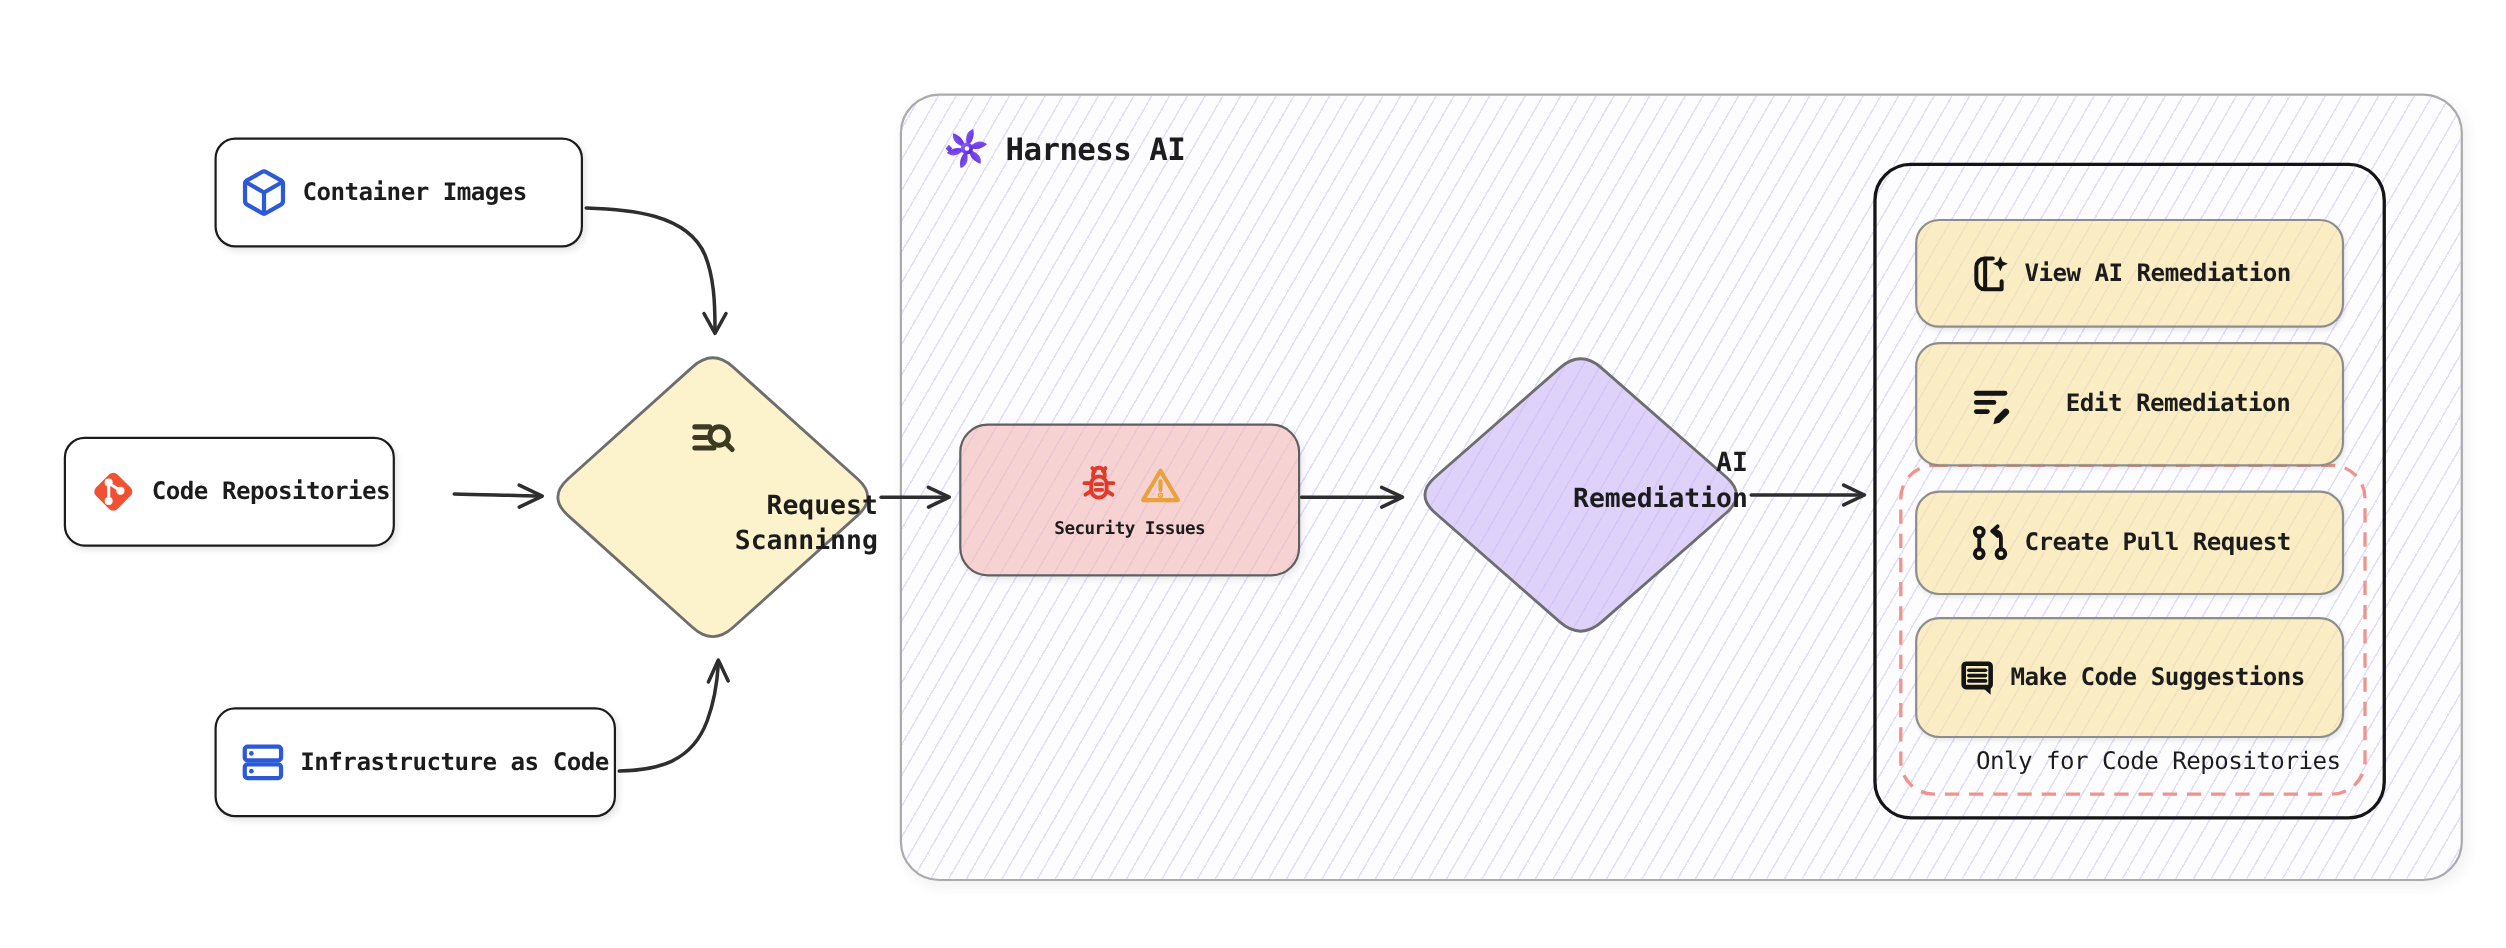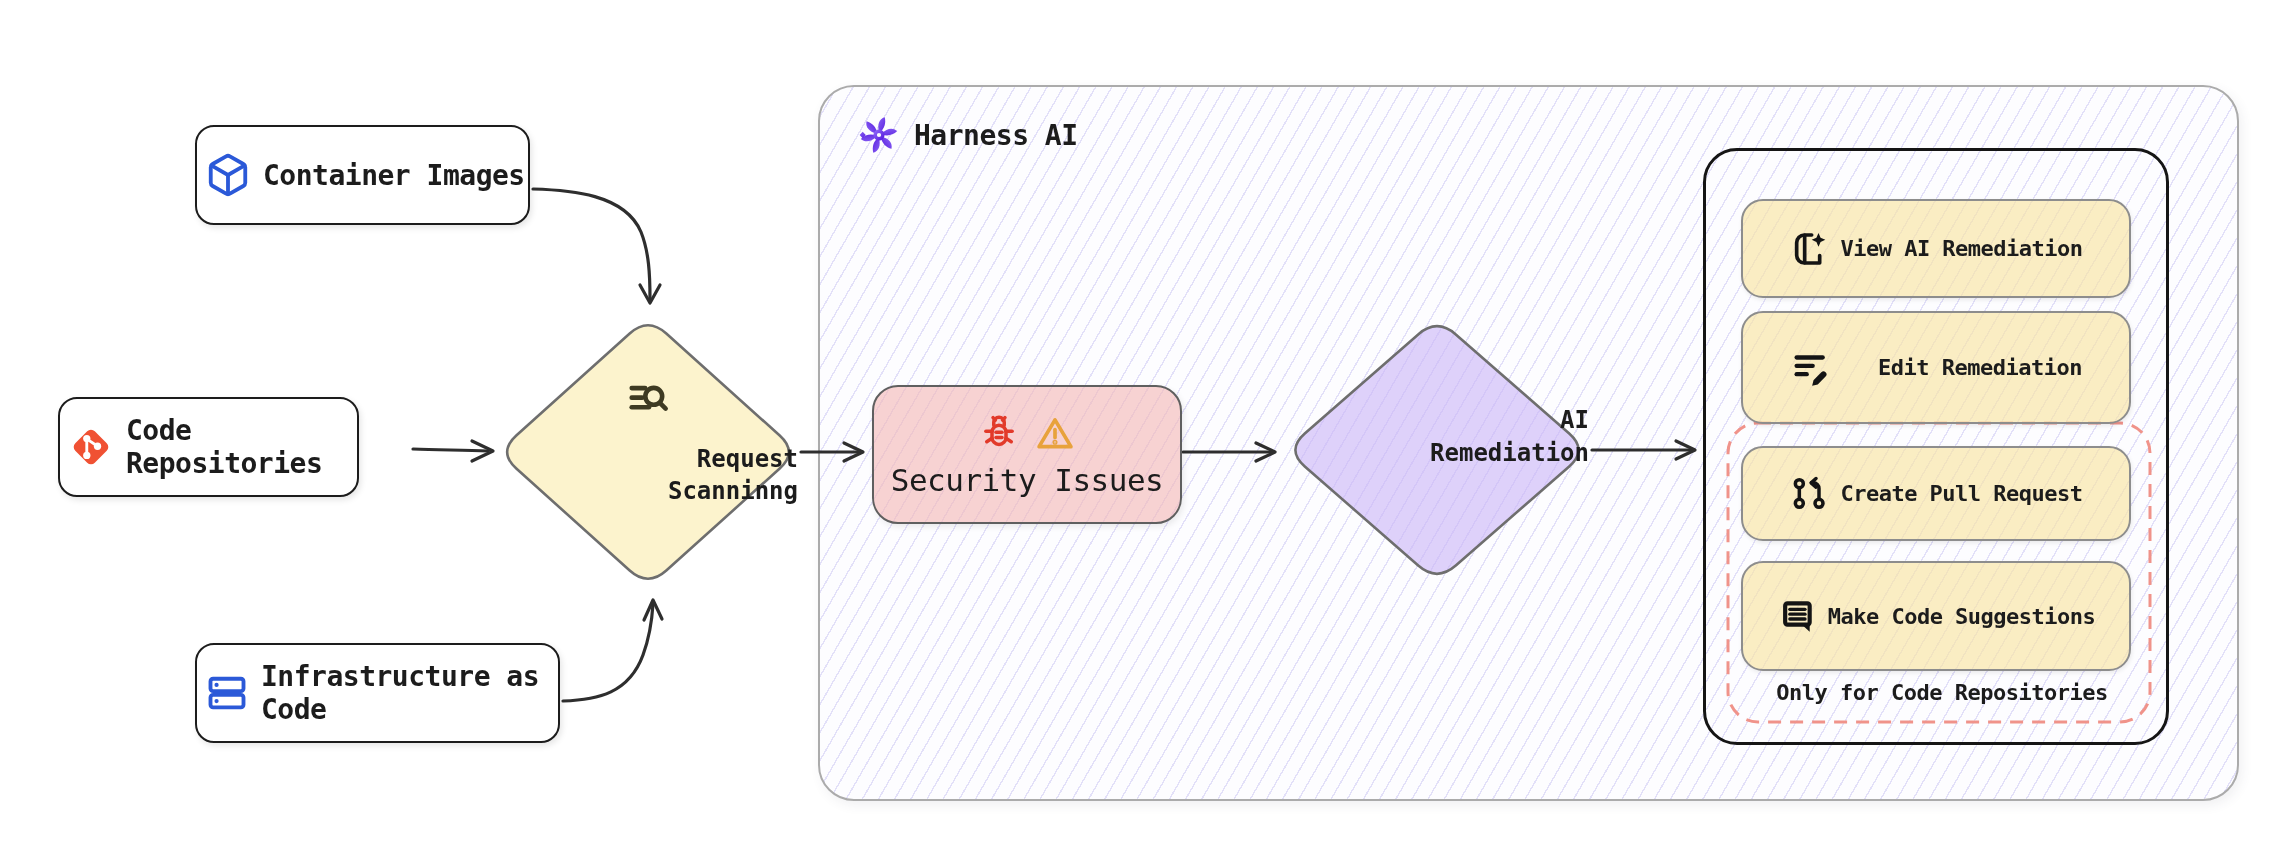--- a/index.html
+++ b/index.html
@@ -32,62 +32,62 @@
     background-image:repeating-linear-gradient(120deg,
       rgba(122,110,224,0.20) 0 1.4px, transparent 1.4px 14px);
     box-shadow:3px 4px 12px rgba(60,60,90,0.08);
   }
   .harness-label{position:absolute;left:856px;top:112px;display:flex;align-items:center;gap:12px;}
   .harness-label .title{font-size:28px;font-weight:bold;letter-spacing:-0.5px;}
   
   .node{
     position:absolute;display:flex;align-items:center;gap:12px;
     background:#ffffff;border:2.5px solid var(--node-border);border-radius:19px;
-    padding-left:8px;box-sizing:border-box;
-    font-size:28px;font-weight:bold;letter-spacing:-0.5px;
+    padding-left:20px;box-sizing:border-box;
+    font-size:22px;font-weight:bold;letter-spacing:-0.5px;
     box-shadow:2px 3px 6px rgba(0,0,0,0.10);
   }
   #node-container-images{left:195px;top:125px;width:335px;height:100px;}
   #node-code-repositories{left:58px;top:397px;width:301px;height:100px;}
   #node-infrastructure{left:195px;top:643px;width:365px;height:100px;}
   
   .overlay{position:absolute;left:0;top:0;width:2278px;height:862px;pointer-events:none;}
   
   .diamond-label{position:absolute;text-align:right;font-weight:bold;line-height:32px;}
   #label-scanning{left:498px;top:443px;width:300px;font-size:24px;}
   #label-remediation{left:1287px;top:404px;width:302px;font-size:24px;line-height:33px;}
   .abs-icon{position:absolute;}
   
   .issues{
     position:absolute;left:872px;top:385px;width:306px;height:135px;
     border:2.5px solid #5f5f5f;border-radius:26px;background:var(--pink);
     display:flex;flex-direction:column;align-items:center;justify-content:center;gap:8px;
     box-shadow:2px 3px 6px rgba(0,0,0,0.08);
   }
   .issues .icon-row{display:flex;align-items:center;gap:14px;}
-  .issues .lbl{font-size:31px;font-weight:normal;letter-spacing:-0.5px;}
+  .issues .lbl{font-size:16px;font-weight:bold;letter-spacing:-0.5px;}
   
   .panel{
     position:absolute;left:1703px;top:148px;width:466px;height:597px;
     border:3px solid #151515;border-radius:34px;background:transparent;box-sizing:border-box;
   }
   .action-btn{
     position:absolute;left:35px;width:390px;
     display:flex;align-items:center;justify-content:center;gap:11px;
     background:var(--yellow);border:2px solid var(--btn-border);border-radius:22px;
     font-size:22px;font-weight:bold;letter-spacing:-0.5px;color:var(--ink);
     box-sizing:border-box;box-shadow:1px 2px 4px rgba(0,0,0,0.08);
   }
   #btn-view{top:48px;height:99px;}
   #btn-edit{top:160px;height:113px;gap:48px;}
   #btn-pr{top:295px;height:95px;}
   #btn-suggest{top:410px;height:110px;}
   .restriction-note{
     position:absolute;left:25px;top:527px;width:422px;text-align:center;
-    font-size:22px;font-weight:bold;letter-spacing:-0.5px;line-height:30px;
+    font-size:22px;font-weight:normal;letter-spacing:-0.5px;line-height:30px;padding-left:20px;
   }
   svg{display:block;}
 </style>
 </head>
 <body>
 
 <div class="canvas">
 
   <div class="harness-box"></div>
 

